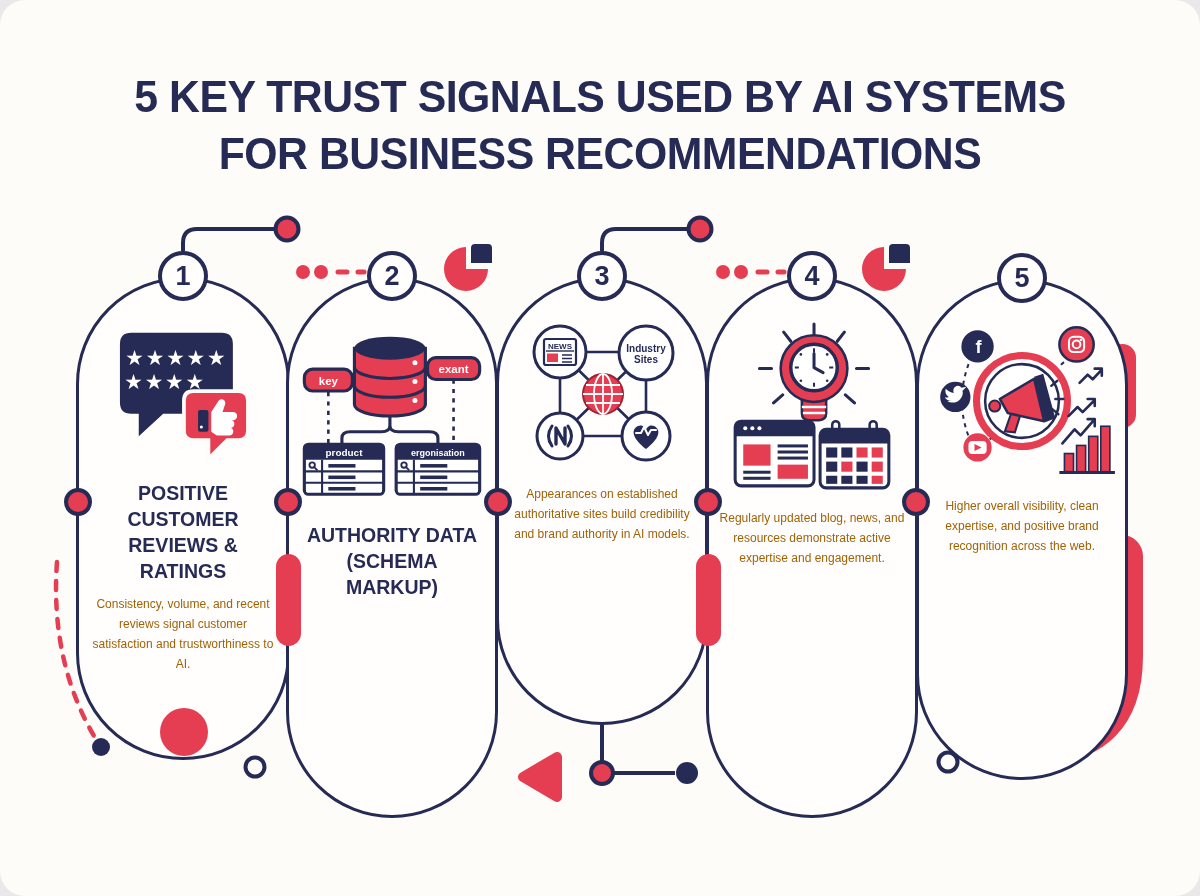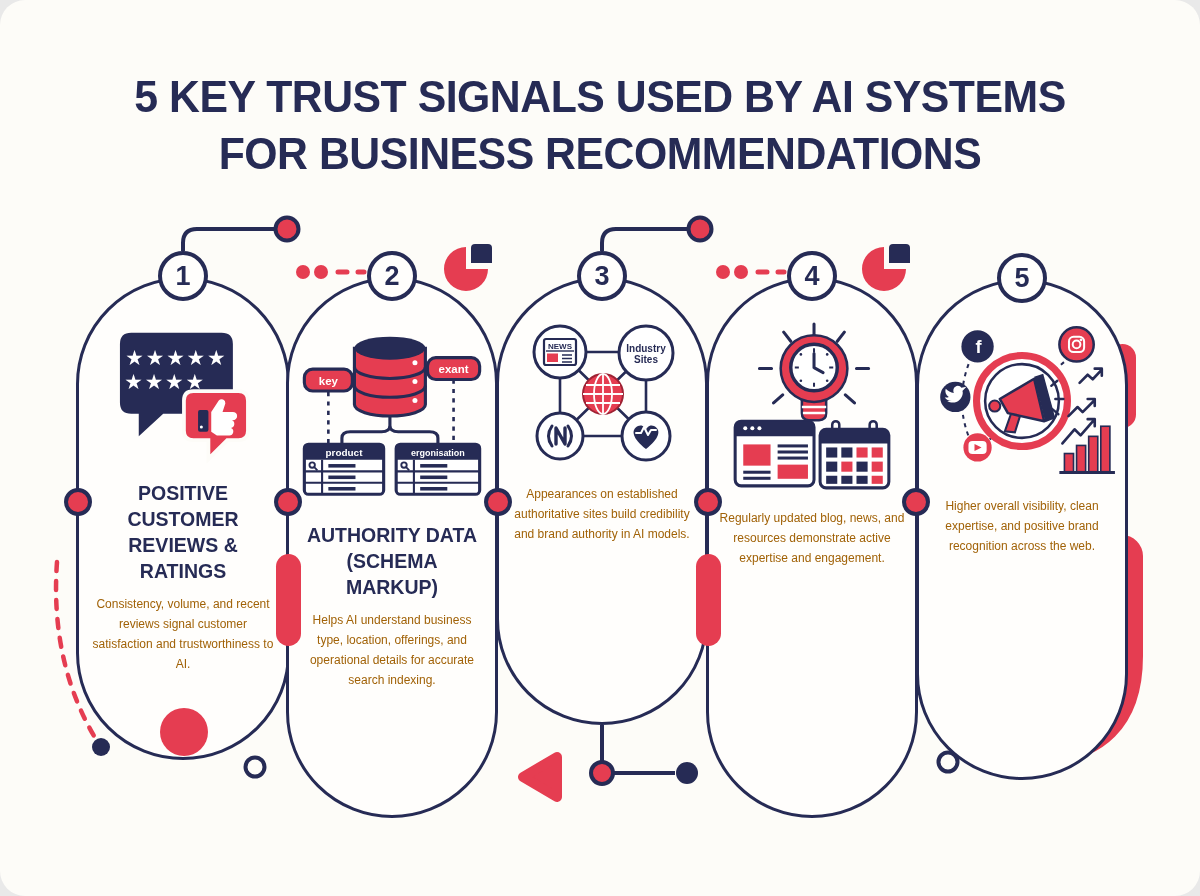--- a/index.html
+++ b/index.html
@@ -141,21 +141,20 @@
           <path d="M113,127 V160 M96,138 H176 M96,149 H176" stroke="#262b55" stroke-width="2"></path>
           <circle cx="103.5" cy="132" r="2.6" fill="none" stroke="#262b55" stroke-width="1.8"></circle>
           <path d="M105.5,134 l3,3" stroke="#262b55" stroke-width="1.8"></path>
           <rect x="119" y="131" width="26" height="3.4" fill="#262b55"></rect>
           <rect x="119" y="142" width="26" height="3.4" fill="#262b55"></rect>
           <rect x="119" y="153" width="26" height="3.4" fill="#262b55"></rect>
         </g>
       </svg>
     </div>
     <div class="card-title">AUTHORITY DATA (SCHEMA MARKUP)</div>
-    <div class="card-desc">Helps AI understand business type, location, offerings, and operational details for accurate search indexing.</div>
   </div>
 
   <div class="card card-3">
     <div class="badge">3</div>
     <div class="icon-wrap iw-3">
       <svg width="180" height="150" viewBox="0 0 180 150">
         <path d="M48,32 H134 M48,32 V116 M134,32 V116 M48,116 H134 M48,32 L134,116 M134,32 L48,116" stroke="#262b55" stroke-width="2.6" fill="none"></path>
 
         <g>
           <circle cx="91" cy="74" r="20" fill="#e53d51" stroke="#9e2233" stroke-width="2"></circle>

